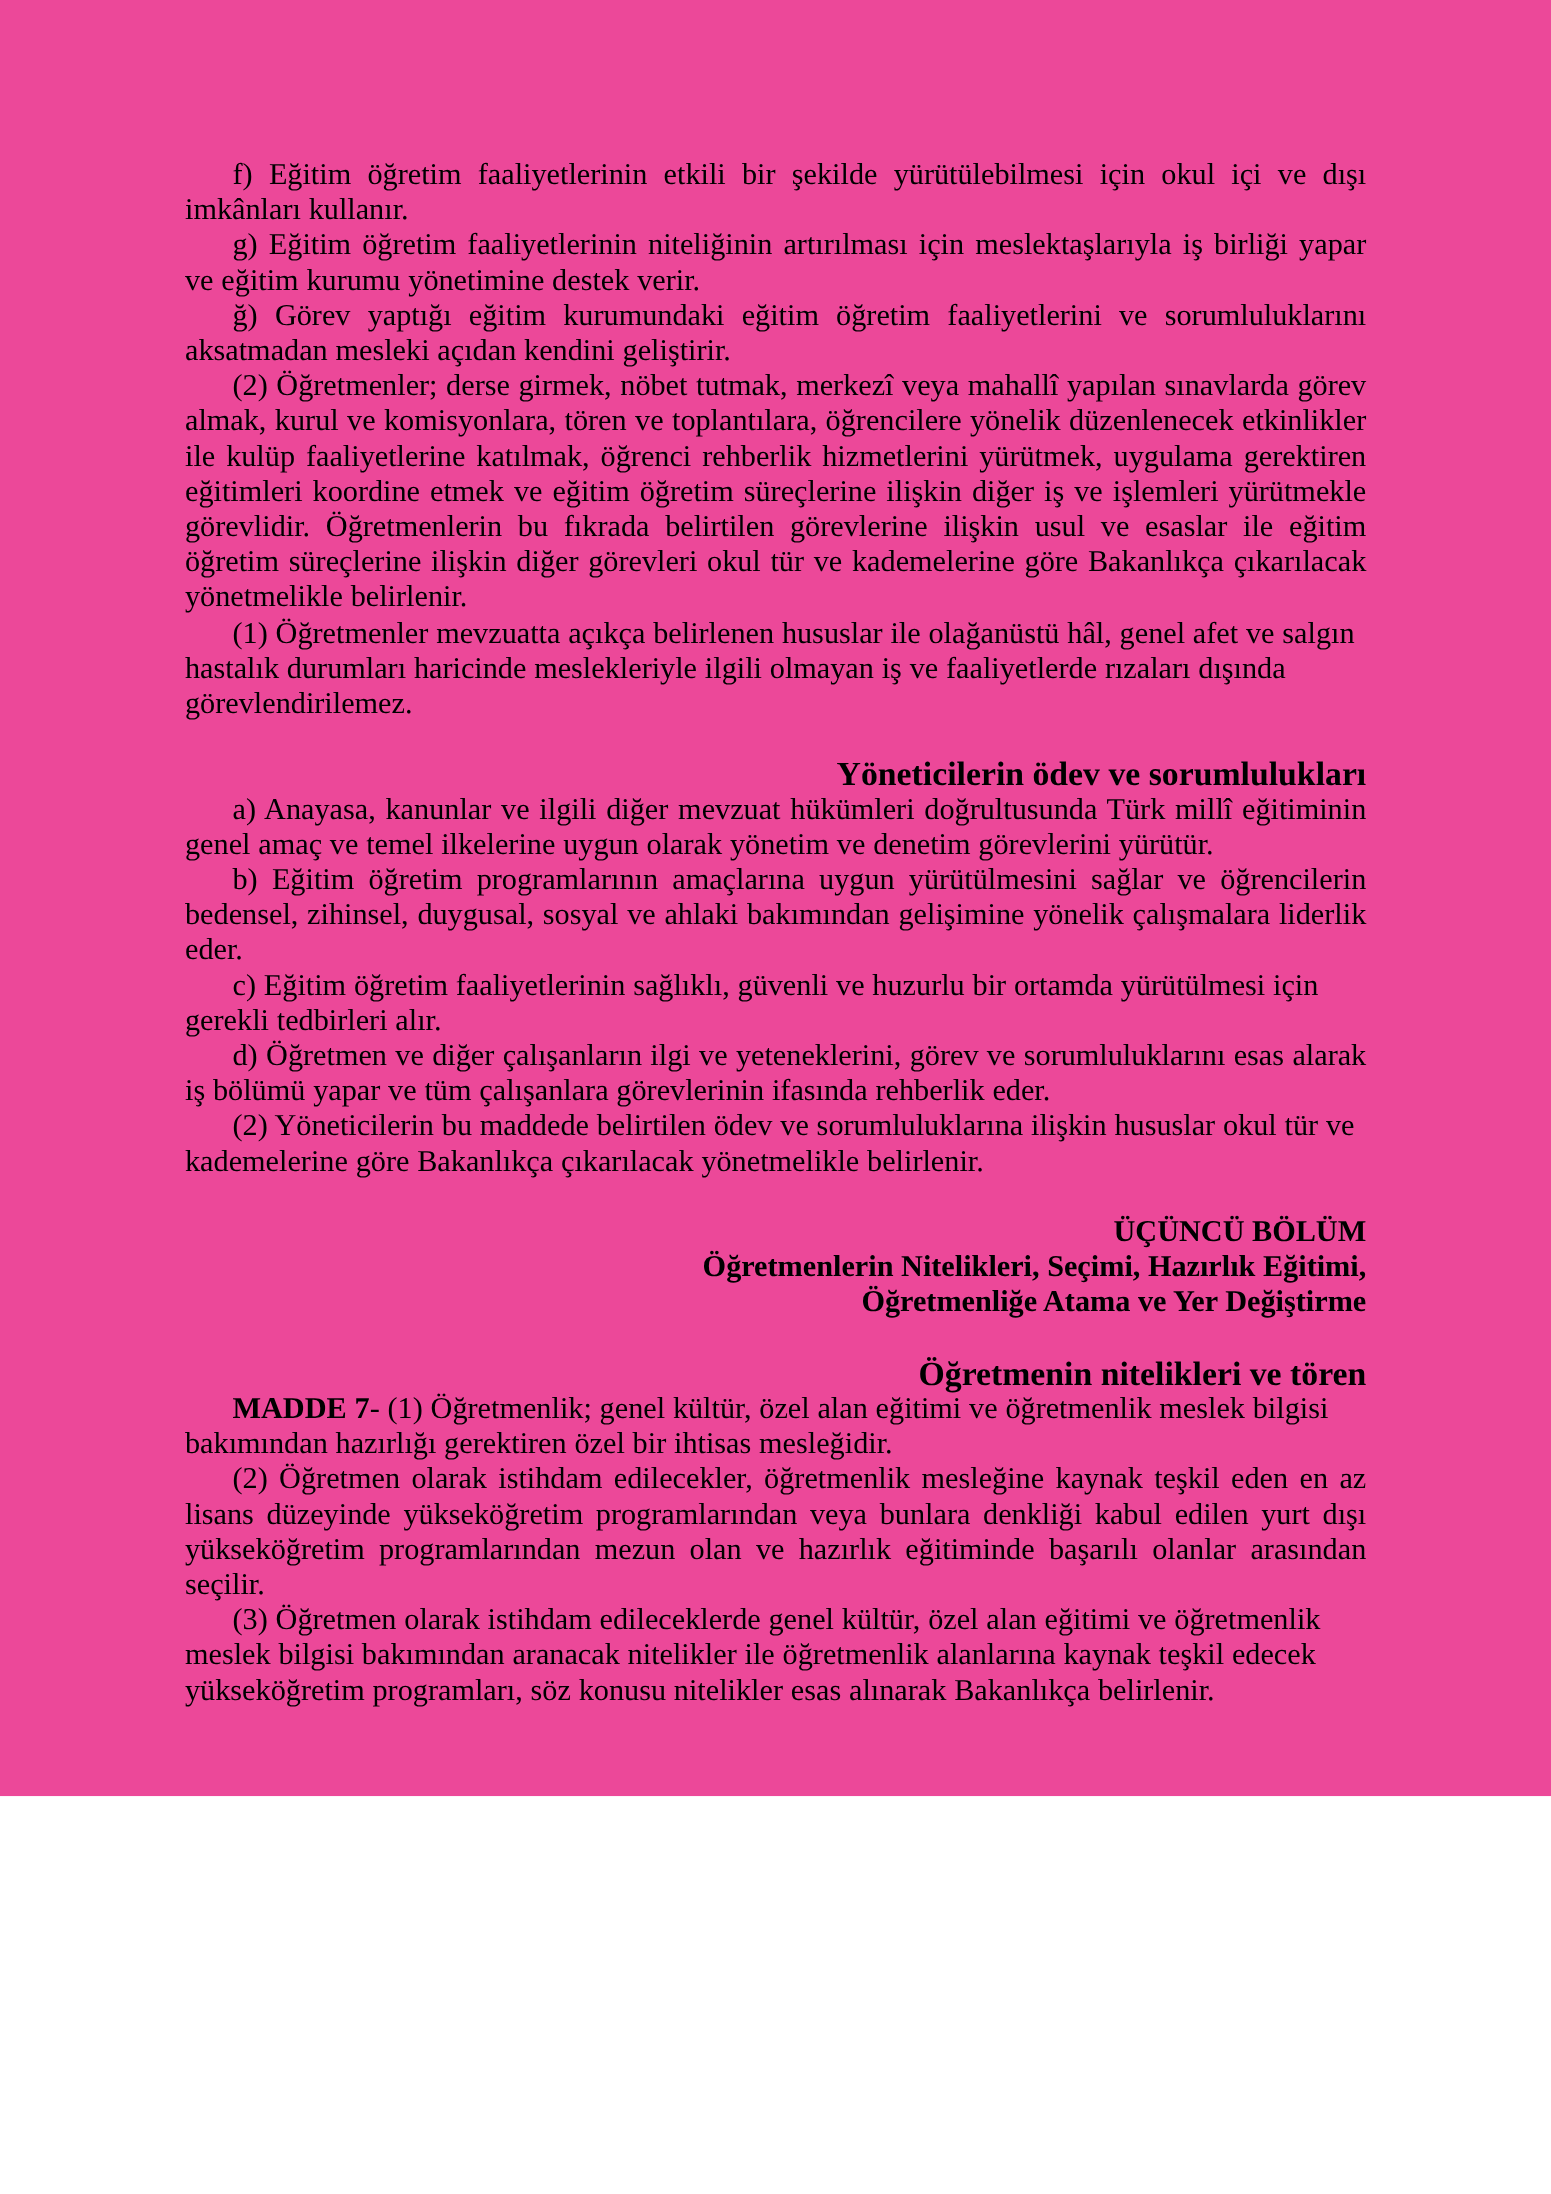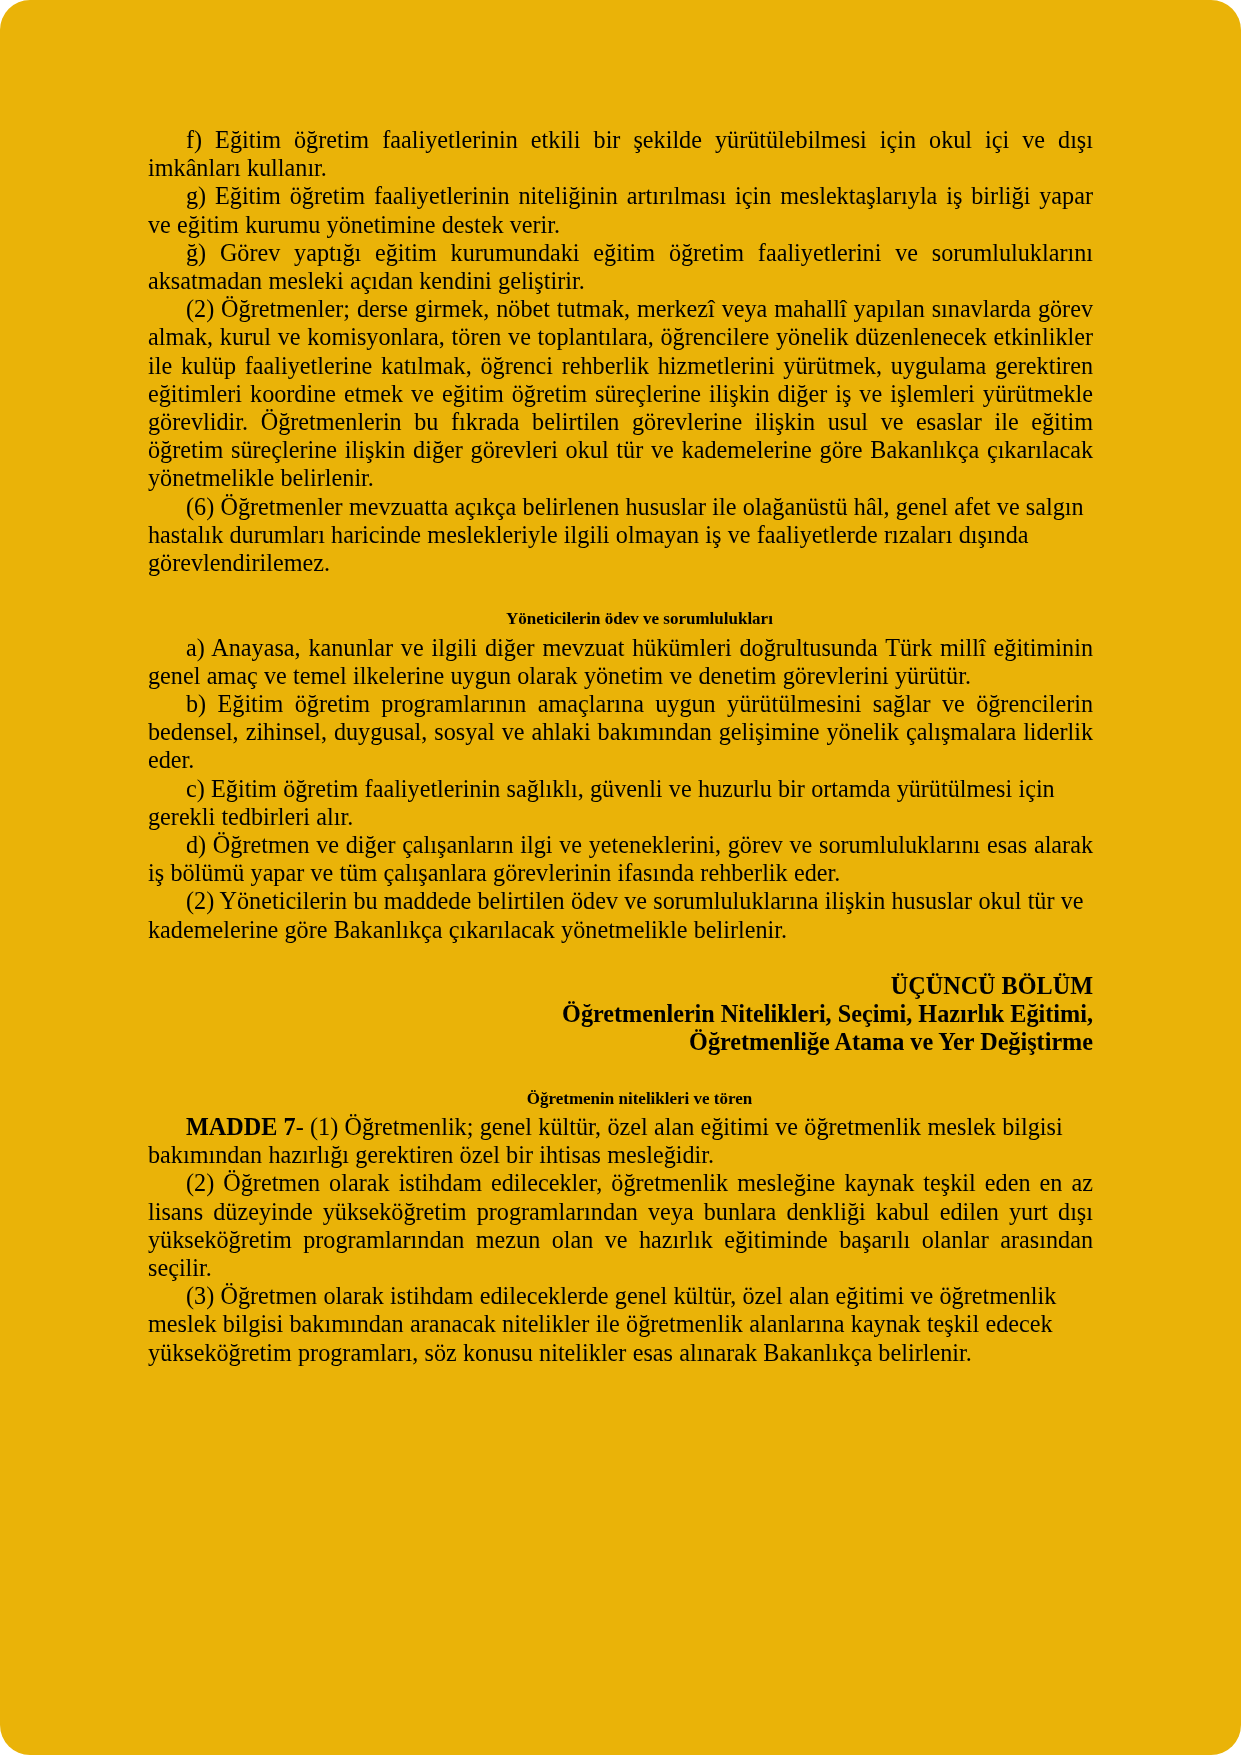--- a/index.html
+++ b/index.html
@@ -8,26 +8,25 @@
     padding: 0;
     background: #ffffff;
   }
   body {
     font-family: "Liberation Serif", "DejaVu Serif", serif;
     color: #000000;
   }
   .page {
     position: relative;
     width: 1241px;
-    height: 1755px;
-    background: #eab308;
+    height: 1437px;
+    background: #ec4899;
     margin: 0 auto;
     overflow: hidden;
     box-sizing: border-box;
-    border-radius: 30px;
   }
   .content {
     position: absolute;
     left: 148px;
     top: 126px;
     width: 945px;
   }
   p.para {
     margin: 0;
     font-size: 24.2px;
@@ -36,25 +35,25 @@
     text-justify: inter-word;
     text-indent: 38px;
     hyphens: none;
     word-spacing: 0.2px;
   }
   p.para.nojust {
     text-align: left;
   }
   .heading-left {
     margin: 0;
-    font-size: 17px;
+    font-size: 27px;
     line-height: 28.2px;
     font-weight: bold;
     text-indent: 38px;
-    text-align: center;
+    text-align: right;
   }
   .spacer-line {
     height: 28.2px;
   }
   .center-block {
     text-align: center;
   }
   .center-block .cline {
     margin: 0;
     font-size: 24.2px;
@@ -72,21 +71,21 @@
   <div class="content">
 
     <p class="para">f) Eğitim öğretim faaliyetlerinin etkili bir şekilde yürütülebilmesi için okul içi ve dışı imkânları kullanır.</p>
 
     <p class="para">g) Eğitim öğretim faaliyetlerinin niteliğinin artırılması için meslektaşlarıyla iş birliği yapar ve eğitim kurumu yönetimine destek verir.</p>
 
     <p class="para">ğ) Görev yaptığı eğitim kurumundaki eğitim öğretim faaliyetlerini ve sorumluluklarını aksatmadan mesleki açıdan kendini geliştirir.</p>
 
     <p class="para">(2) Öğretmenler; derse girmek, nöbet tutmak, merkezî veya mahallî yapılan sınavlarda görev almak, kurul ve komisyonlara, tören ve toplantılara, öğrencilere yönelik düzenlenecek etkinlikler ile kulüp faaliyetlerine katılmak, öğrenci rehberlik hizmetlerini yürütmek, uygulama gerektiren eğitimleri koordine etmek ve eğitim öğretim süreçlerine ilişkin diğer iş ve işlemleri yürütmekle görevlidir. Öğretmenlerin bu fıkrada belirtilen görevlerine ilişkin usul ve esaslar ile eğitim öğretim süreçlerine ilişkin diğer görevleri okul tür ve kademelerine göre Bakanlıkça çıkarılacak yönetmelikle belirlenir.</p>
 
-    <p class="para nojust">(6) Öğretmenler mevzuatta açıkça belirlenen hususlar ile olağanüstü hâl, genel afet ve salgın hastalık durumları haricinde meslekleriyle ilgili olmayan iş ve faaliyetlerde rızaları dışında görevlendirilemez.</p>
+    <p class="para nojust">(1) Öğretmenler mevzuatta açıkça belirlenen hususlar ile olağanüstü hâl, genel afet ve salgın hastalık durumları haricinde meslekleriyle ilgili olmayan iş ve faaliyetlerde rızaları dışında görevlendirilemez.</p>
 
     <div class="spacer-line"></div>
 
     <p class="heading-left">Yöneticilerin ödev ve sorumlulukları</p>
 
 
     <p class="para">a) Anayasa, kanunlar ve ilgili diğer mevzuat hükümleri doğrultusunda Türk millî eğitiminin genel amaç ve temel ilkelerine uygun olarak yönetim ve denetim görevlerini yürütür.</p>
 
     <p class="para">b) Eğitim öğretim programlarının amaçlarına uygun yürütülmesini sağlar ve öğrencilerin bedensel, zihinsel, duygusal, sosyal ve ahlaki bakımından gelişimine yönelik çalışmalara liderlik eder.</p>
 

